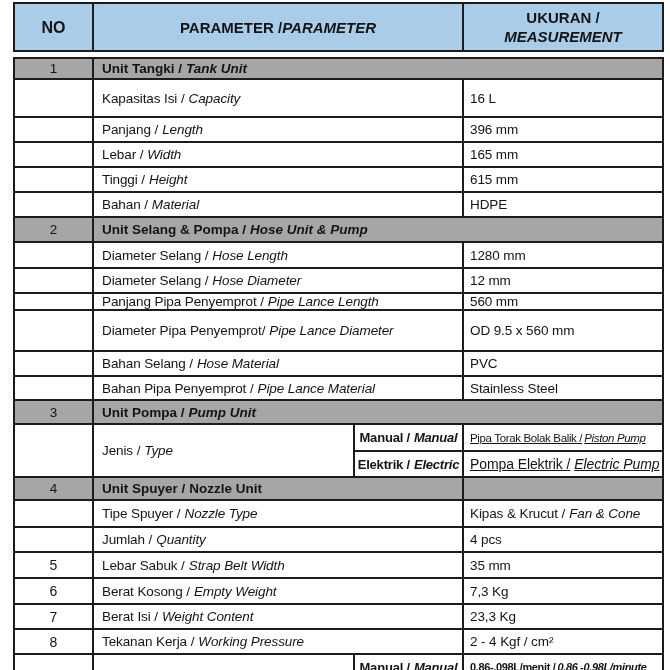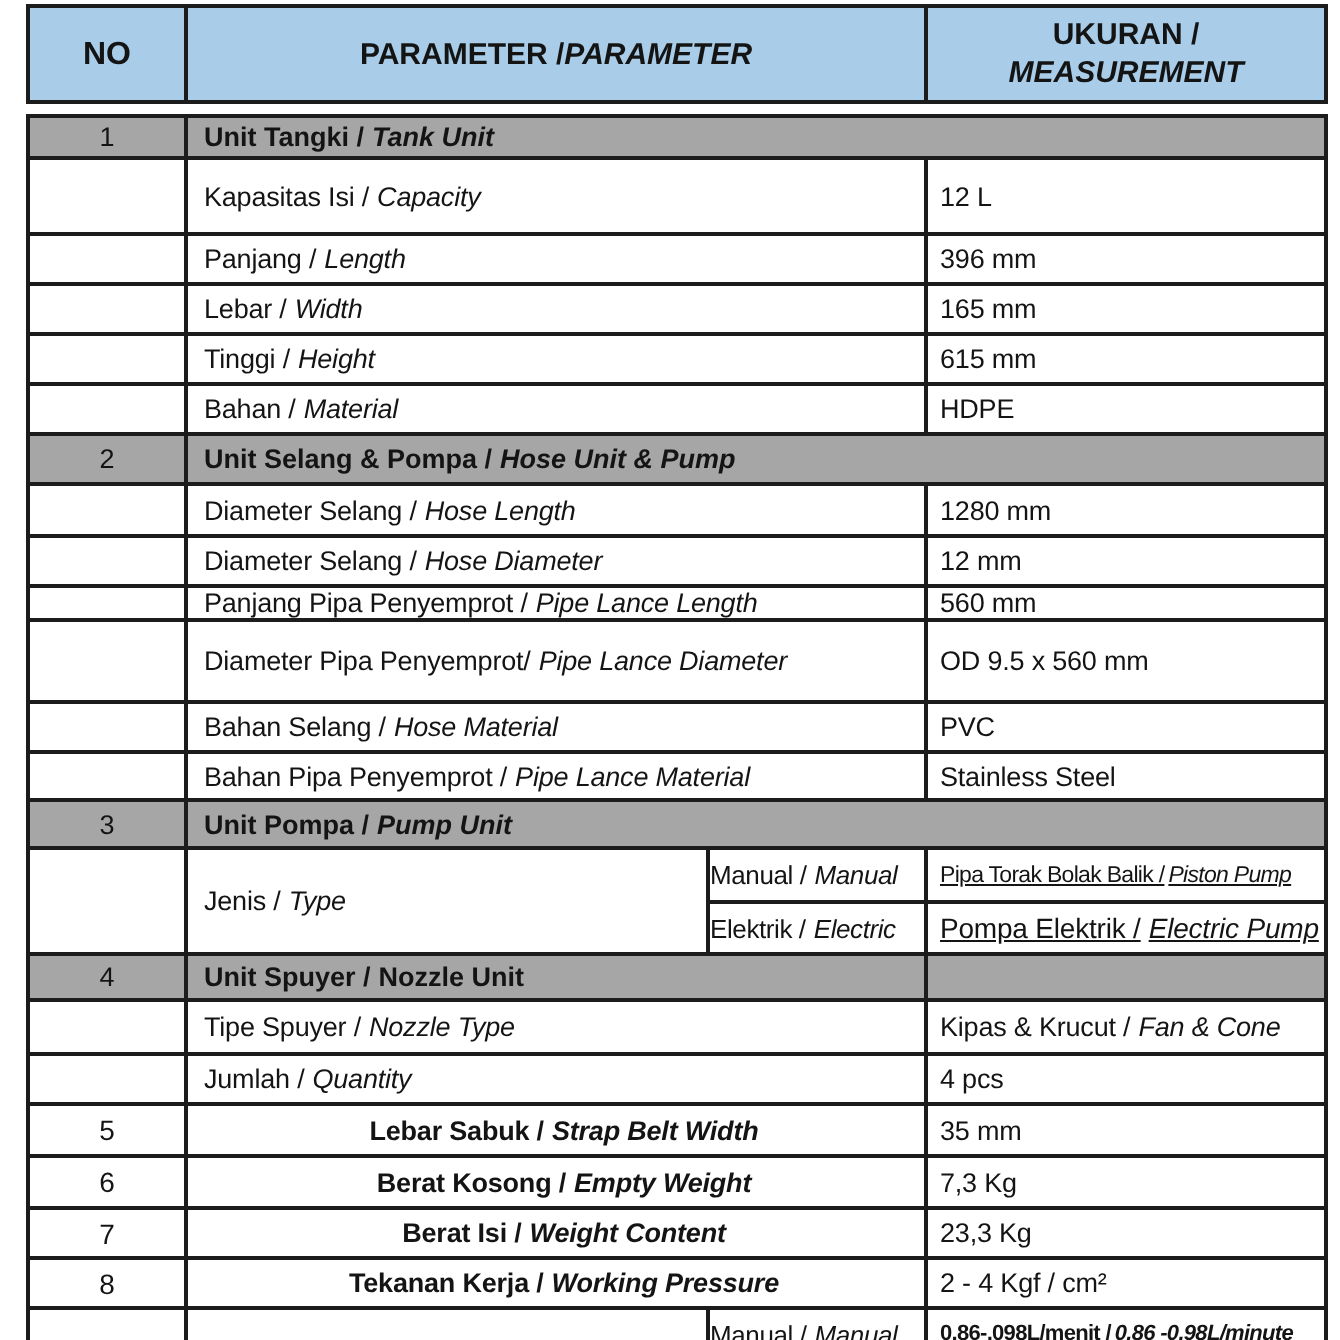--- a/index.html
+++ b/index.html
@@ -21,23 +21,23 @@
   tr.head th{background:var(--header-bg);text-align:center;font-size:15px;
              font-weight:bold;line-height:19px;}
   tr.head .c-no{font-size:16px;}
   
   tr.sec td{background:var(--section-bg);font-weight:bold;font-size:13.5px;}
   tr.sec .c-no{font-weight:400;}
   .sec-lab{padding-left:8px;}
   
   .c-no{text-align:center;font-size:14px;}
   .lab{padding-left:8px;font-size:13.5px;letter-spacing:-0.1px;}
-  .lab.bold{font-weight:bold;text-align:center;}
+  .lab.bold{font-weight:normal;}
   .val{padding-left:6px;font-size:13.5px;letter-spacing:-0.1px;}
-  .sub{font-size:13px;letter-spacing:-0.2px;}
+  .sub{text-align:center;font-size:13px;letter-spacing:-0.2px;font-weight:bold;}
   .en{font-style:italic;margin-left:4px;}
   .en.up{font-style:normal;}
   tr.head .en{margin-left:0;}
   .fs115{font-size:11.5px;letter-spacing:-0.35px;text-decoration:underline;}
   .fs14{font-size:14px;text-decoration:underline;}
   .fs11{font-size:11px;letter-spacing:-0.35px;font-weight:bold;}
   .fs11 .en,.fs115 .en{margin-left:2px;}
 </style>
 </head>
 <body>
@@ -65,21 +65,21 @@
           <td colspan="4"></td>
         </tr>
 
   <tr class="sec" style="height:21px">
     <td class="c-no">1</td>
     <td class="sec-lab" colspan="3"><span>Unit Tangki /</span><span class="en">Tank Unit</span></td>
   </tr>
   <tr style="height:38px">
     <td class="c-no"></td>
     <td class="lab" colspan="2"><span>Kapasitas Isi /</span><span class="en">Capacity</span></td>
-    <td class="val">12 L</td>
+    <td class="val">16 L</td>
   </tr>
   <tr style="height:25px">
     <td class="c-no"></td>
     <td class="lab" colspan="2"><span>Panjang /</span><span class="en">Length</span></td>
     <td class="val">396 mm</td>
   </tr>
   <tr style="height:25px">
     <td class="c-no"></td>
     <td class="lab" colspan="2"><span>Lebar /</span><span class="en">Width</span></td>
     <td class="val">165 mm</td>

